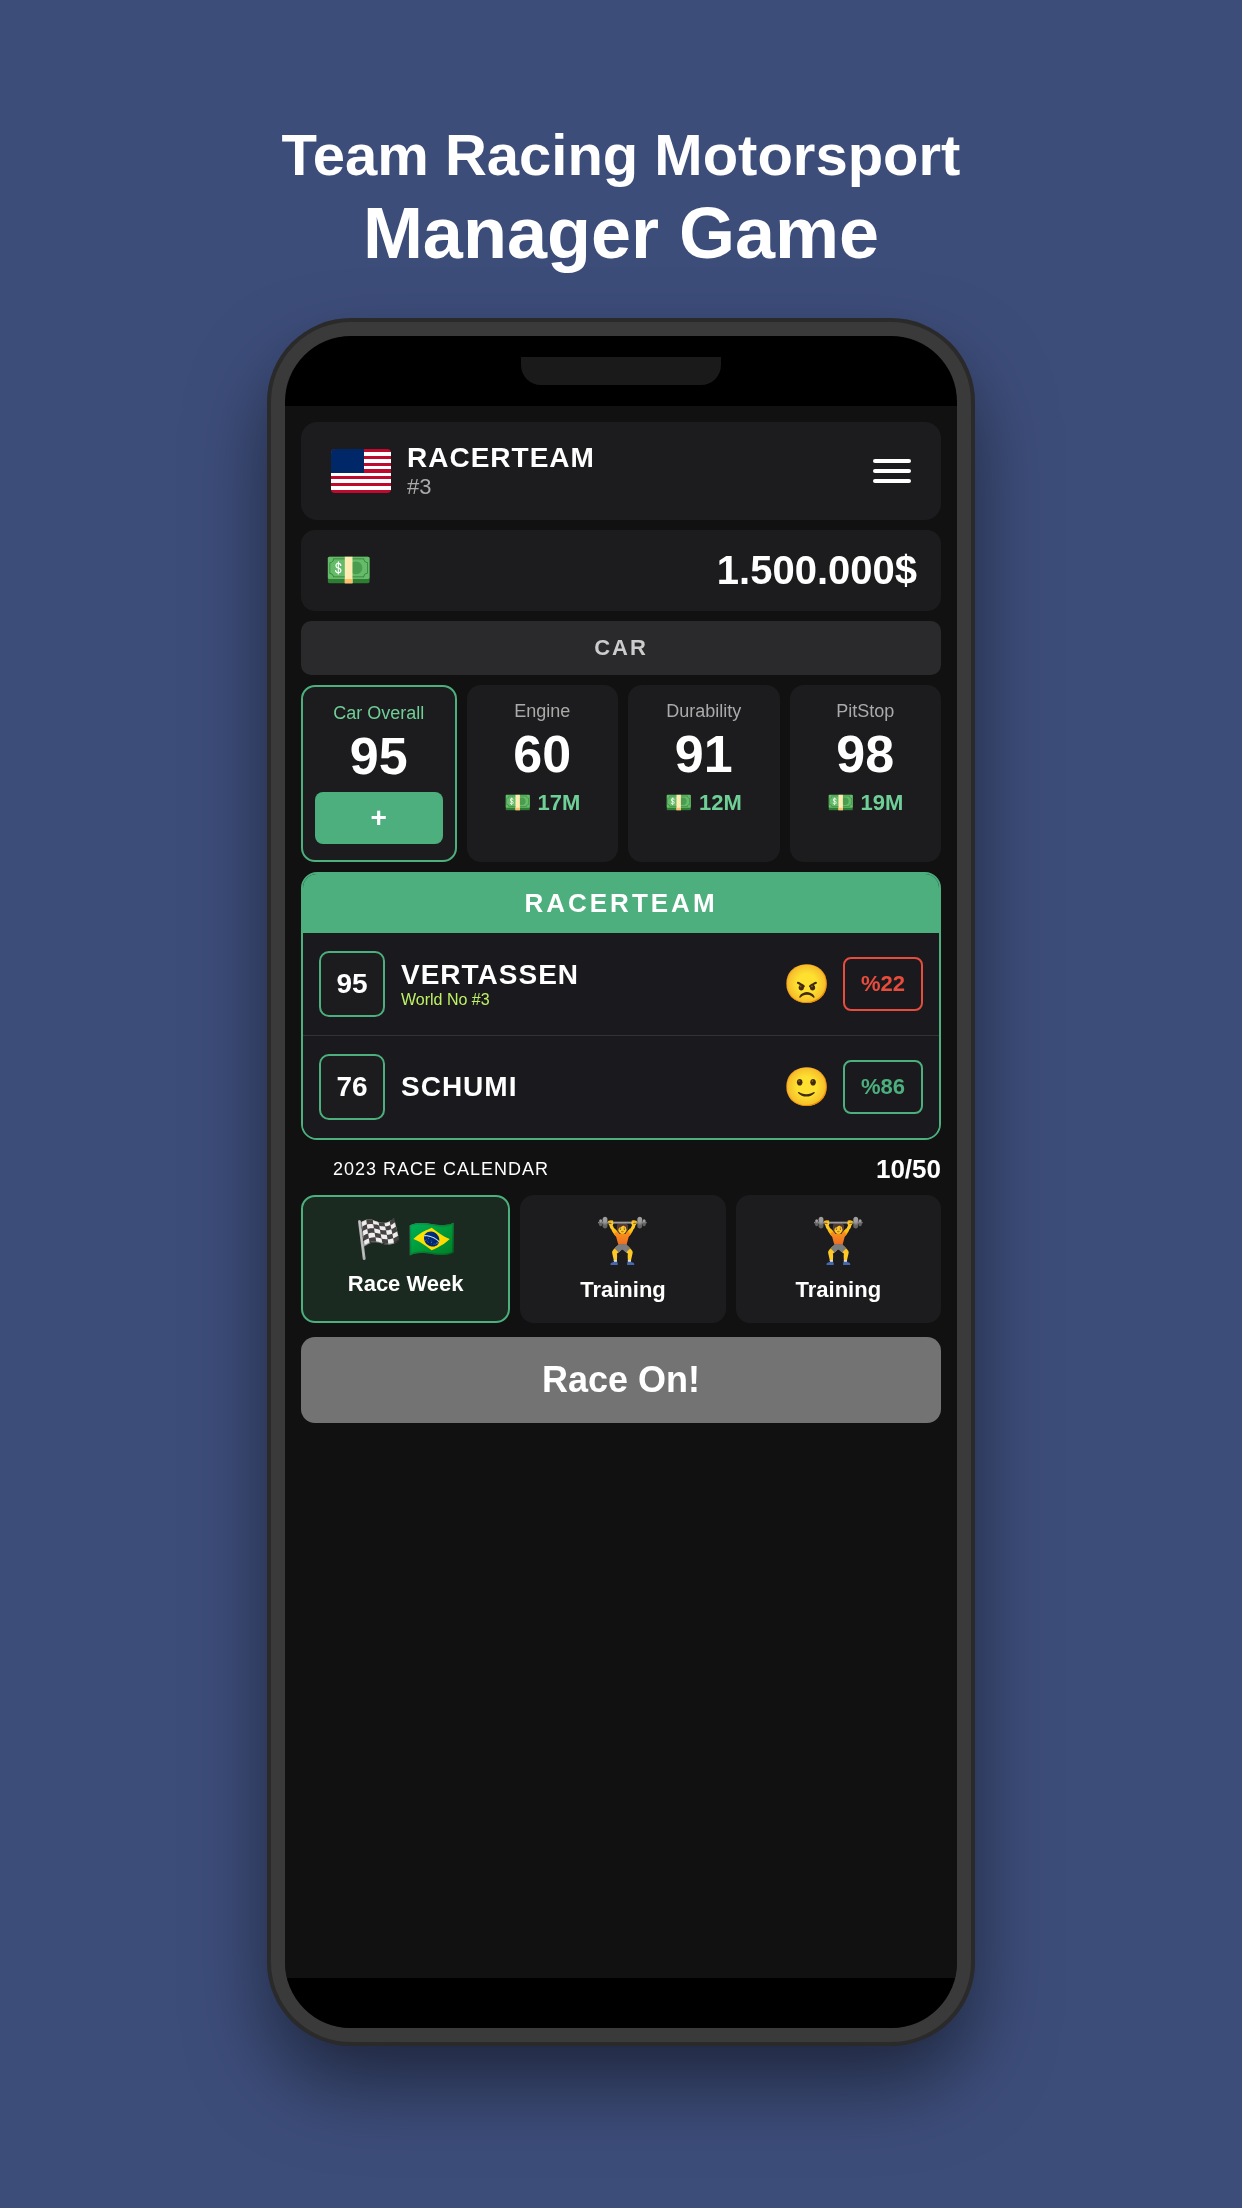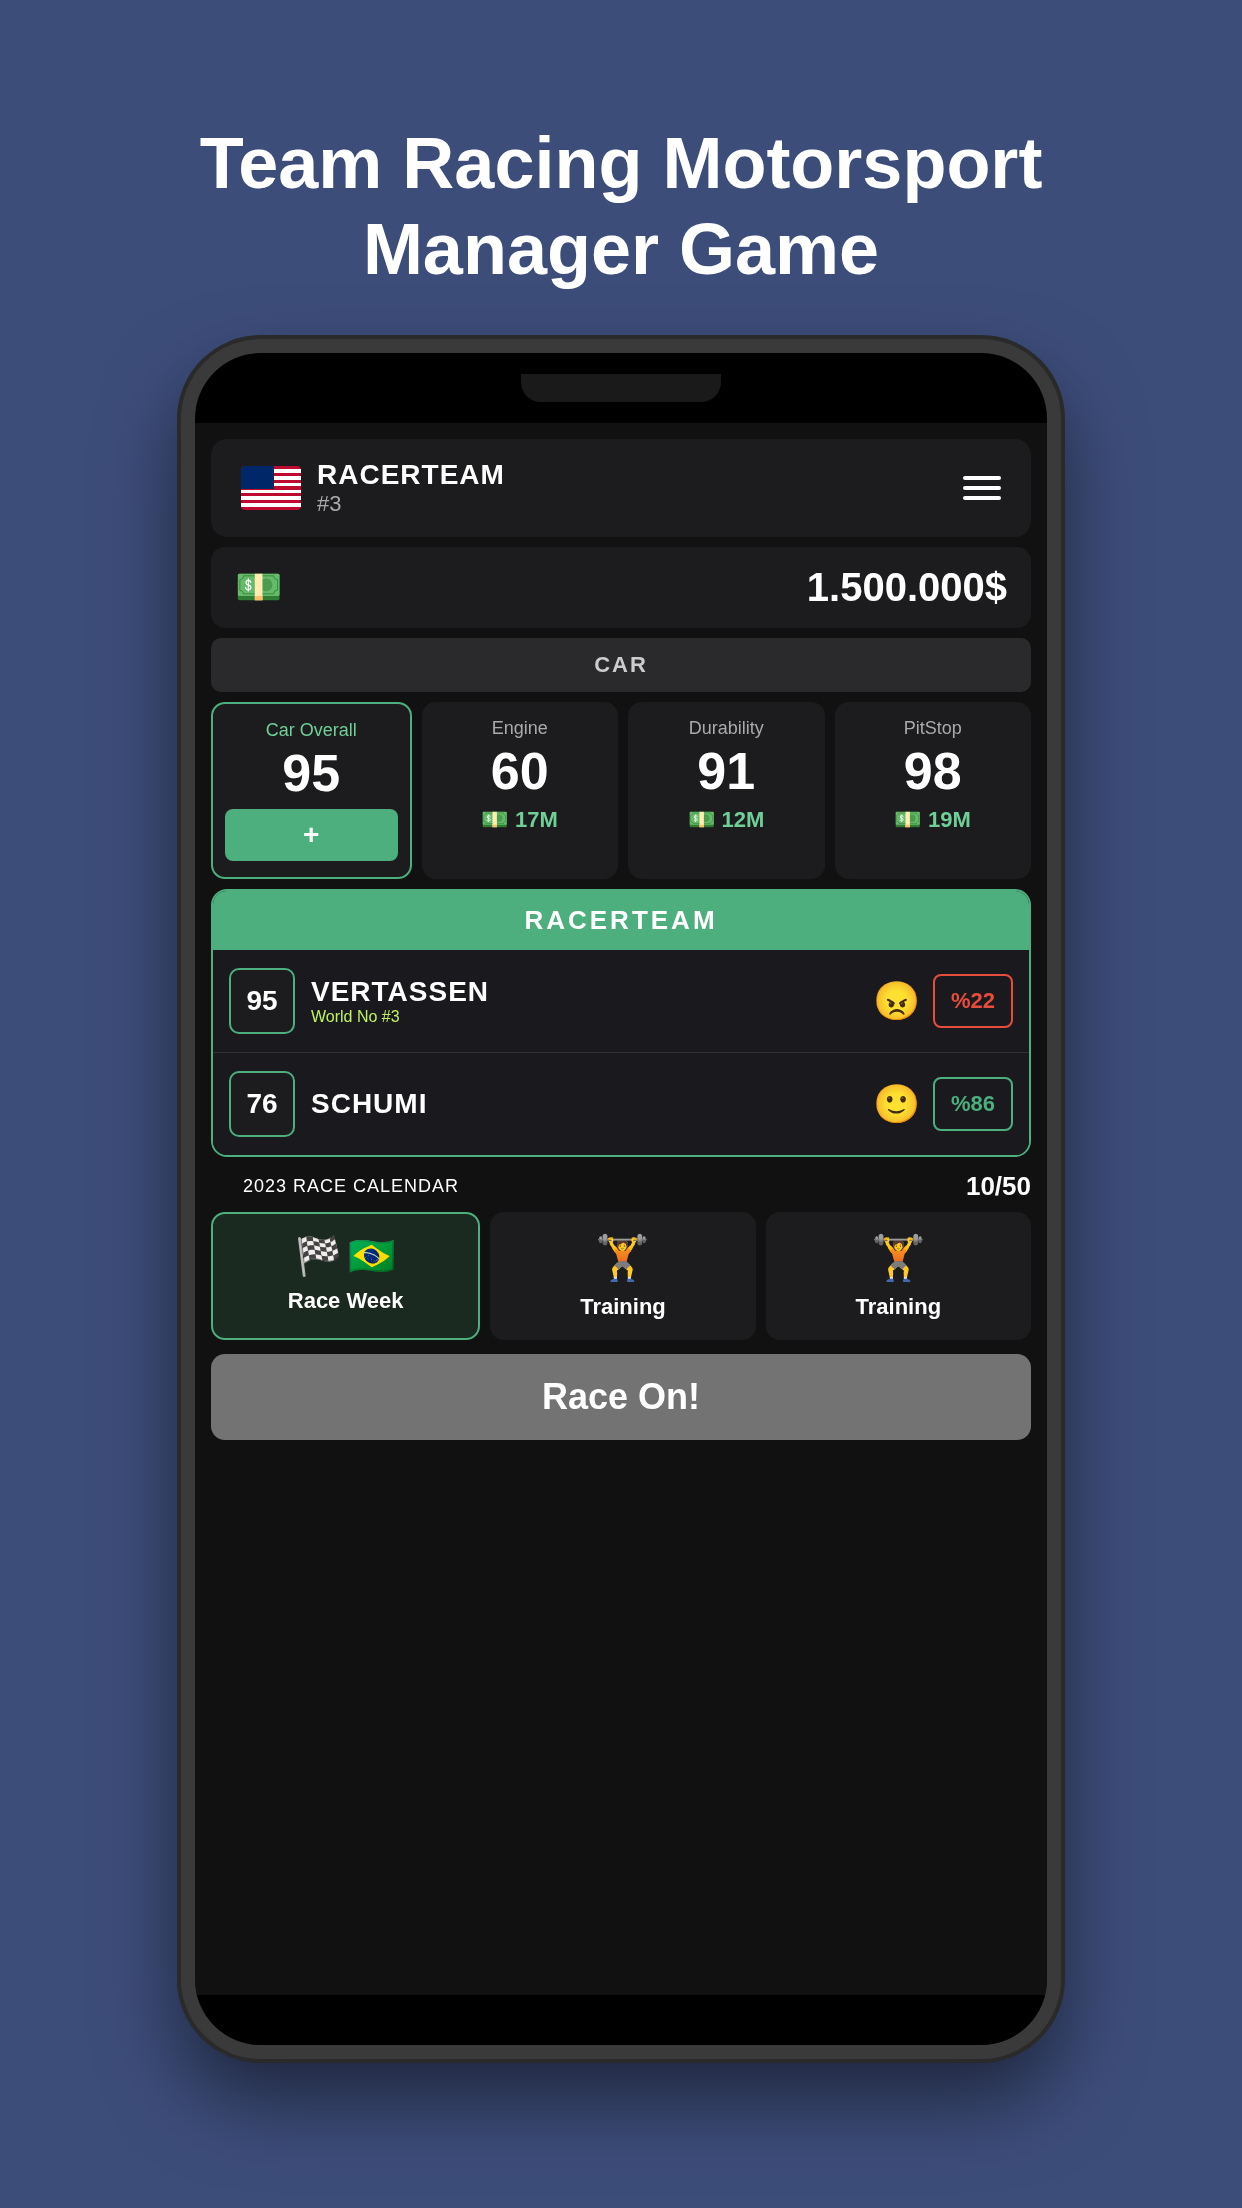--- a/index.html
+++ b/index.html
@@ -20,21 +20,21 @@
       font-size: 72px;
       font-weight: 800;
       text-align: center;
       margin-top: 60px;
       line-height: 1.15;
       padding: 0 80px;
     }
 
     .phone-wrapper {
       margin-top: 50px;
-      width: 880px;
+      width: 700px;
       height: 1720px;
       background: #1a1a1a;
       border-radius: 80px;
       border: 14px solid #3a3a3a;
       box-shadow: 0 0 0 4px #2a2a2a, 0 40px 80px rgba(0,0,0,0.5);
       position: relative;
       overflow: hidden;
       display: flex;
       flex-direction: column;
     }
@@ -462,21 +462,21 @@
       width: 14px;
       height: 80px;
       background: #3a3a3a;
       border-radius: 6px 0 0 6px;
     }
   </style>
 </head>
 <body>
 
 <div style="text-align:center; padding: 60px 80px 0 80px;">
-  <div class="page-title" style="display:block; font-size:72px; font-weight:800; color:white; line-height:1.2;">Team Racing Motorsport</div>
+  <div class="page-title" style="display:block; font-size:58px; font-weight:800; color:white; line-height:1.2;">Team Racing Motorsport</div>
   <div style="font-size:72px; font-weight:800; color:white; line-height:1.2; margin-top:0;">Manager Game</div>
 </div>
 
 <div class="phone-wrapper" style="margin-top:46px;">
   <div class="side-button-right"></div>
   <div class="side-button-left-1"></div>
   <div class="side-button-left-2"></div>
   <div class="side-button-left-3"></div>
 
   <div class="phone-top">

